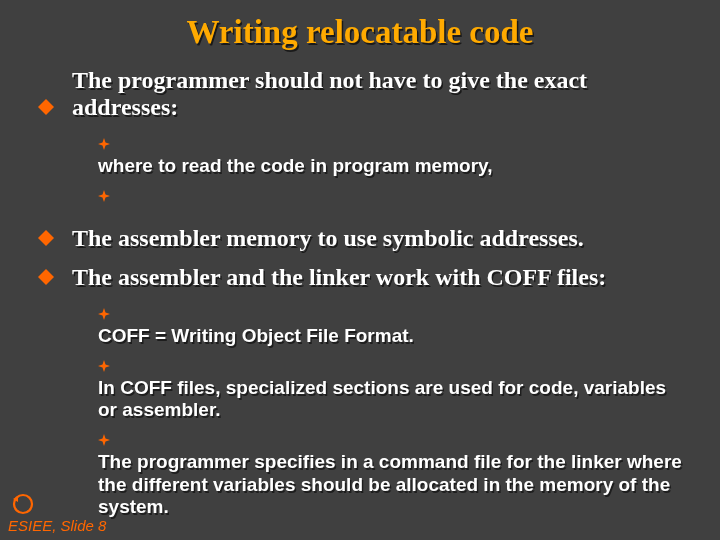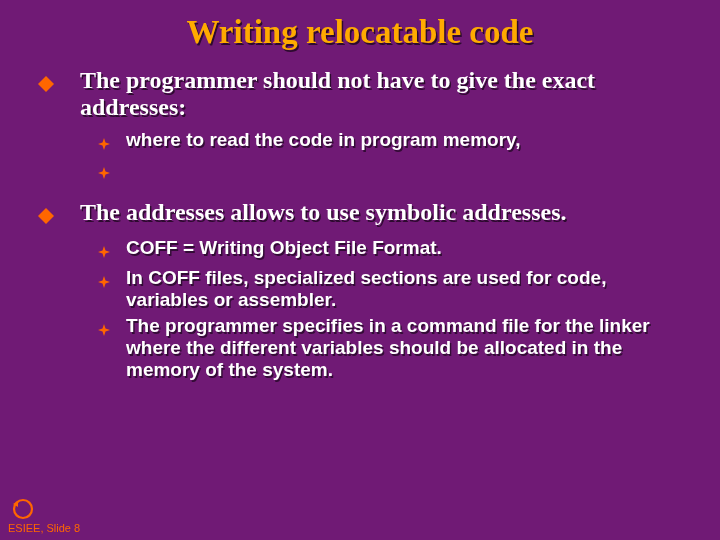--- a/index.html
+++ b/index.html
@@ -5,65 +5,65 @@
   * { margin: 0; padding: 0; box-sizing: border-box; }
   html, body {
     width: 720px;
     height: 540px;
     overflow: hidden;
     font-family: "Times New Roman", Times, serif;
   }
   .slide {
     width: 720px;
     height: 540px;
-    background: #701a75;
+    background: #404040;
     position: relative;
     padding: 14px 36px 0 36px;
   }
   .title {
     color: #ffaa00;
     font-weight: bold;
     font-size: 33px;
     text-align: center;
     margin-bottom: 16px;
     text-shadow: 1.5px 1.5px 0 rgba(0,0,0,0.6);
   }
   .content {
     padding-left: 2px;
   }
   .l1 {
     display: flex;
-    align-items: flex-start;
+    align-items: flex-end;
     color: #ffffff;
     font-size: 24px;
     font-weight: bold;
     line-height: 1.12;
     margin-bottom: 8px;
     text-shadow: 1.5px 1.5px 0 rgba(0,0,0,0.6);
-    gap: 8px;
   }
   .l1 .bullet-l1 {
     flex: 0 0 auto;
     margin-right: 18px;
     margin-top: 4px;
   }
   .l1 .text { flex: 1 1 auto; }
   .l2-wrap {
     margin: 4px 0 14px 60px;
   }
   .l2 {
     display: flex;
     align-items: flex-start;
     color: #ffffff;
     font-family: Arial, Helvetica, sans-serif;
     font-size: 19px;
     font-weight: bold;
     line-height: 1.18;
     margin-bottom: 3px;
     text-shadow: 1.5px 1.5px 0 rgba(0,0,0,0.55);
+    flex-direction: column;
   }
   .l2 .bullet-l2 {
     flex: 0 0 auto;
     margin-right: 16px;
     margin-top: 4px;
   }
   .l2 .text { flex: 1 1 auto; }
 
   .footer {
     position: absolute;
@@ -76,22 +76,23 @@
   }
   .return-icon {
     width: 22px;
     height: 22px;
     position: relative;
     margin-left: 4px;
   }
   .return-icon svg { display: block; }
   .footer-label {
     font-family: Arial, Helvetica, sans-serif;
-    font-size: 11px;
+    font-size: 15px;
     color: #ff6600;
+    font-style: italic;
   }
 </style>
 </head>
 <body>
 
 <div class="slide">
 
   <div class="title">Writing relocatable code</div>
 
   <div class="content">
@@ -121,23 +122,31 @@
         </span>
       </div>
     </div>
 
     <div class="l1">
       <span class="bullet-l1">
         <svg width="16" height="16">
             <polygon points="8,0 16,8 8,16 0,8" fill="#ff6600"></polygon>
           </svg>
       </span>
-      <span class="text">The addresses allows to use symbolic addresses.</span>
+      <span class="text">The assembler memory to use symbolic addresses.</span>
     </div>
 
+    <div class="l1">
+      <span class="bullet-l1">
+        <svg width="16" height="16">
+            <polygon points="8,0 16,8 8,16 0,8" fill="#ff6600"></polygon>
+          </svg>
+      </span>
+      <span class="text">The assembler and the linker work with COFF files:</span>
+    </div>
     <div class="l2-wrap">
       <div class="l2">
         <span class="bullet-l2">
           <svg width="12" height="12">
               <polygon points="6,0 7.5,4.5 12,6 7.5,7.5 6,12 4.5,7.5 0,6 4.5,4.5" fill="#ff6600"></polygon>
             </svg>
         </span>
         <span class="text">COFF = Writing Object File Format.</span>
       </div>
       <div class="l2">

